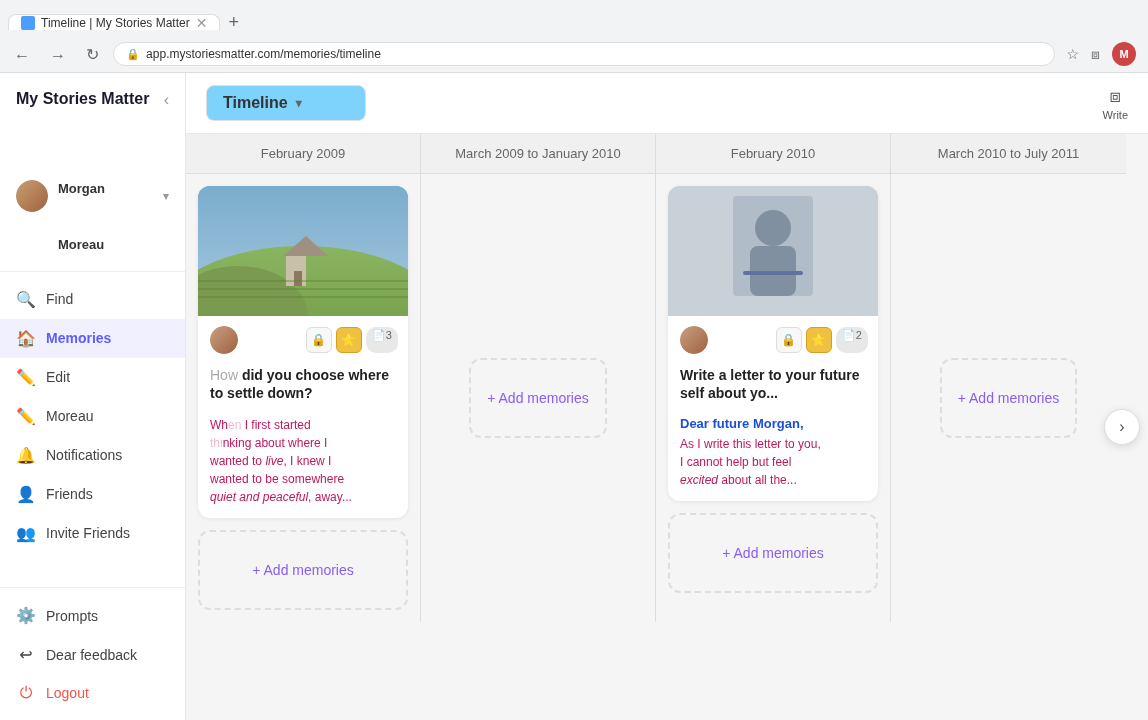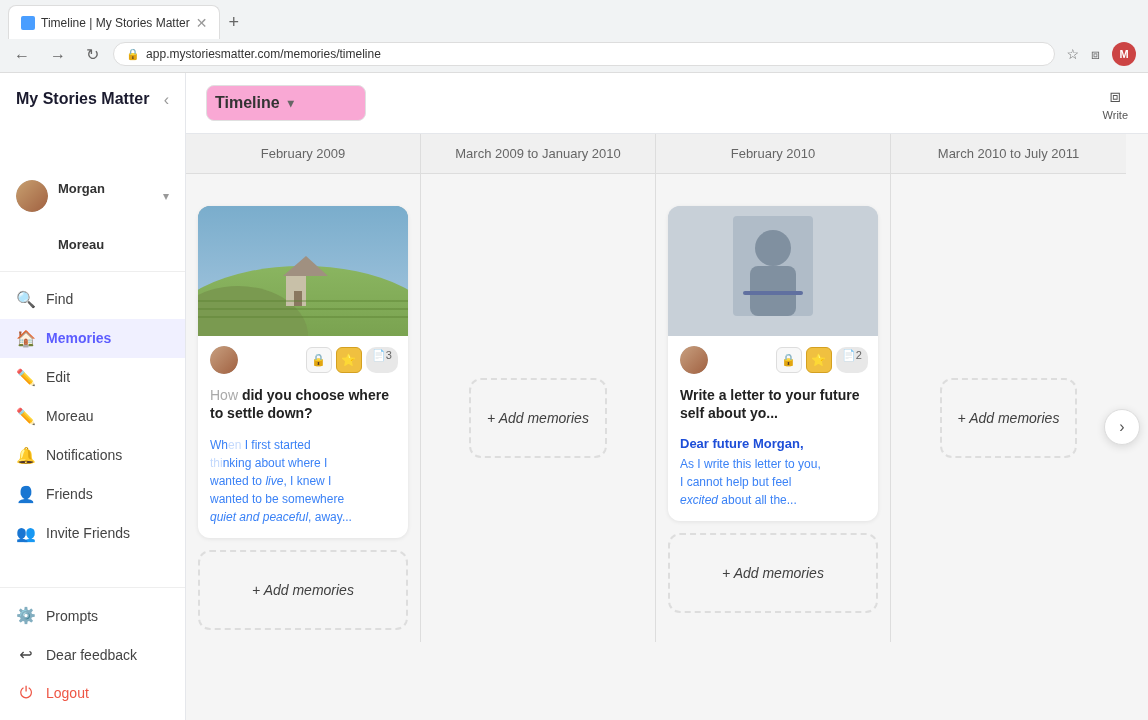--- a/index.html
+++ b/index.html
@@ -1,21 +1,21 @@
 <!DOCTYPE html>
 <html><head>
   <meta charset="utf-8">
   <style>
     * { box-sizing: border-box; margin: 0; padding: 0; }
     body { font-family: -apple-system, BlinkMacSystemFont, 'Segoe UI', sans-serif; background: #f5f5f5; display: flex; flex-direction: column; height: 720px; overflow: hidden; }
 
     
     .browser-chrome { background: #f1f3f4; border-bottom: 1px solid #ddd; flex-shrink: 0; }
     .tab-bar { display: flex; align-items: center; padding: 8px 8px 0; height: 36px; }
-    .tab { display: flex; align-items: center; background: white; border-radius: 8px 8px 0 0; padding: 0 12px; height: 34px; font-size: 12px; color: #333; gap: 6px; min-width: 180px; border: 1px solid #ddd; border-bottom: none; }
+    .tab { display: flex; align-items: center; background: white; border-radius: 8px 8px 0 0; padding: 0 12px; height: 16px; font-size: 12px; color: #333; gap: 6px; min-width: 180px; border: 1px solid #ddd; border-bottom: none; }
     .tab-favicon { width: 14px; height: 14px; background: #4a9eff; border-radius: 2px; flex-shrink: 0; }
     .tab-title { flex: 1; overflow: hidden; text-overflow: ellipsis; white-space: nowrap; }
     .tab-close { color: #999; font-size: 14px; cursor: pointer; }
     .tab-new { background: none; border: none; font-size: 18px; color: #666; cursor: pointer; padding: 0 8px; }
     .address-bar { display: flex; align-items: center; padding: 4px 8px; gap: 8px; }
     .nav-btn { background: none; border: none; font-size: 16px; color: #666; cursor: pointer; padding: 2px 6px; }
     .url-box { flex: 1; background: white; border: 1px solid #ddd; border-radius: 20px; padding: 4px 12px; font-size: 12px; color: #333; display: flex; align-items: center; gap: 6px; }
     .url-lock { font-size: 11px; color: #666; }
     .browser-actions { display: flex; gap: 4px; }
     .browser-icon-btn { background: none; border: none; font-size: 14px; color: #666; cursor: pointer; padding: 2px 4px; }
@@ -40,50 +40,50 @@
     .sidebar-user-name { font-size: 13px; font-weight: 600; color: #333; line-height: 1.2; margin-top: 41px; }
     .sidebar-user-chevron { color: #999; font-size: 12px; }
     .sidebar-divider { border: none; border-top: 1px solid #eee; margin: 8px 0; }
     .sidebar-bottom { padding-bottom: 8px; }
 
     
     .main { flex: 1; display: flex; flex-direction: column; overflow: hidden; background: #f5f5f5; }
 
     
     .topbar { background: white; border-bottom: 1px solid #e5e7eb; padding: 12px 20px; display: flex; align-items: center; justify-content: space-between; flex-shrink: 0; }
-    .timeline-select { display: flex; align-items: center; gap: 8px; background: #f9a8d4; border: 1px solid #e0e0e0; border-radius: 8px; padding: 8px 8px; font-size: 16px; font-weight: 600; color: #333; cursor: pointer; min-width: 160px; }
+    .timeline-select { display: flex; align-items: center; gap: 8px; background: #7dd3fc; border: 1px solid #e0e0e0; border-radius: 8px; padding: 8px 16px; font-size: 16px; font-weight: 600; color: #333; cursor: pointer; min-width: 160px; }
     .timeline-chevron { color: #666; font-size: 12px; }
     .filter-btn { display: flex; flex-direction: column; align-items: center; gap: 2px; background: none; border: none; cursor: pointer; color: #555; font-size: 11px; }
     .filter-icon { font-size: 18px; color: #555; }
 
     
     .timeline-content { flex: 1; overflow-x: auto; overflow-y: hidden; padding: 0; }
     .timeline-grid { display: flex; min-width: max-content; height: 100%; }
-    .timeline-col { width: 235px; border-right: 1px solid #ddd; display: flex; flex-direction: column; background: #f5f5f5; flex-shrink: 0; gap: 20px; }
+    .timeline-col { width: 235px; border-right: 1px solid #ddd; display: flex; flex-direction: column; background: #f5f5f5; flex-shrink: 0; }
     .timeline-col:last-child { border-right: none; }
     .col-header { padding: 12px 16px; text-align: center; font-size: 13px; color: #666; background: #f0f0f0; border-bottom: 1px solid #ddd; flex-shrink: 0; }
     .col-body { flex: 1; padding: 12px; display: flex; flex-direction: column; gap: 12px; overflow-y: auto; }
 
     
     .memory-card { background: white; border-radius: 12px; overflow: hidden; box-shadow: 0 1px 4px rgba(0,0,0,0.08); }
     .card-meta { display: flex; align-items: center; padding: 8px 10px 0; gap: 6px; }
     .card-avatar { width: 32px; height: 32px; border-radius: 50%; background: #ddd; overflow: hidden; flex-shrink: 0; border: 2px solid white; }
     .card-avatar-img { width: 100%; height: 100%; background: linear-gradient(135deg, #c8a080, #a06040); border-radius: 50%; }
     .card-actions { display: flex; gap: 4px; margin-left: auto; }
     .card-action-btn { width: 26px; height: 26px; border-radius: 6px; display: flex; align-items: center; justify-content: center; font-size: 12px; cursor: pointer; border: 1px solid #ddd; background: #f8f8f8; }
     .card-action-btn.gold { background: #f0c040; border-color: #d4a020; }
     .card-count { background: #e8e8e8; border-radius: 10px; padding: 2px 6px; font-size: 11px; color: #666; }
     .card-body { padding: 10px 12px 12px; }
     .card-title { font-size: 14px; font-weight: 700; color: #222; margin-bottom: 14px; line-height: 1.3; }
     .card-preview-name { font-size: 13px; font-weight: 700; color: #1d4ed8; margin-bottom: 4px; }
-    .card-preview-text { font-size: 12px; color: #3b82f6; line-height: 1.5; }
+    .card-preview-text { font-size: 12px; color: #be185d; line-height: 1.5; }
     .card-preview-text em { font-style: italic; }
 
     
-    .add-memories { display: flex; align-items: center; justify-content: center; padding: 30px 16px; color: #404040; font-size: 14px; cursor: pointer; border: 2px dashed #ddd; border-radius: 12px; background: none; font-style: italic; }
+    .add-memories { display: flex; align-items: center; justify-content: center; padding: 30px 16px; color: #8b5cf6; font-size: 14px; cursor: pointer; border: 2px dashed #ddd; border-radius: 12px; background: none; }
 
     
     .timeline-nav-right { position: absolute; right: 0; top: 50%; transform: translateY(-50%); background: white; border: 1px solid #ddd; border-radius: 50%; width: 36px; height: 36px; display: flex; align-items: center; justify-content: center; cursor: pointer; font-size: 16px; color: #555; box-shadow: 0 2px 8px rgba(0,0,0,0.12); }
 
     .timeline-wrapper { flex: 1; overflow: hidden; position: relative; }
 
     
     .img-landscape { 
       width: 100%; height: 130px; 
       background: 

